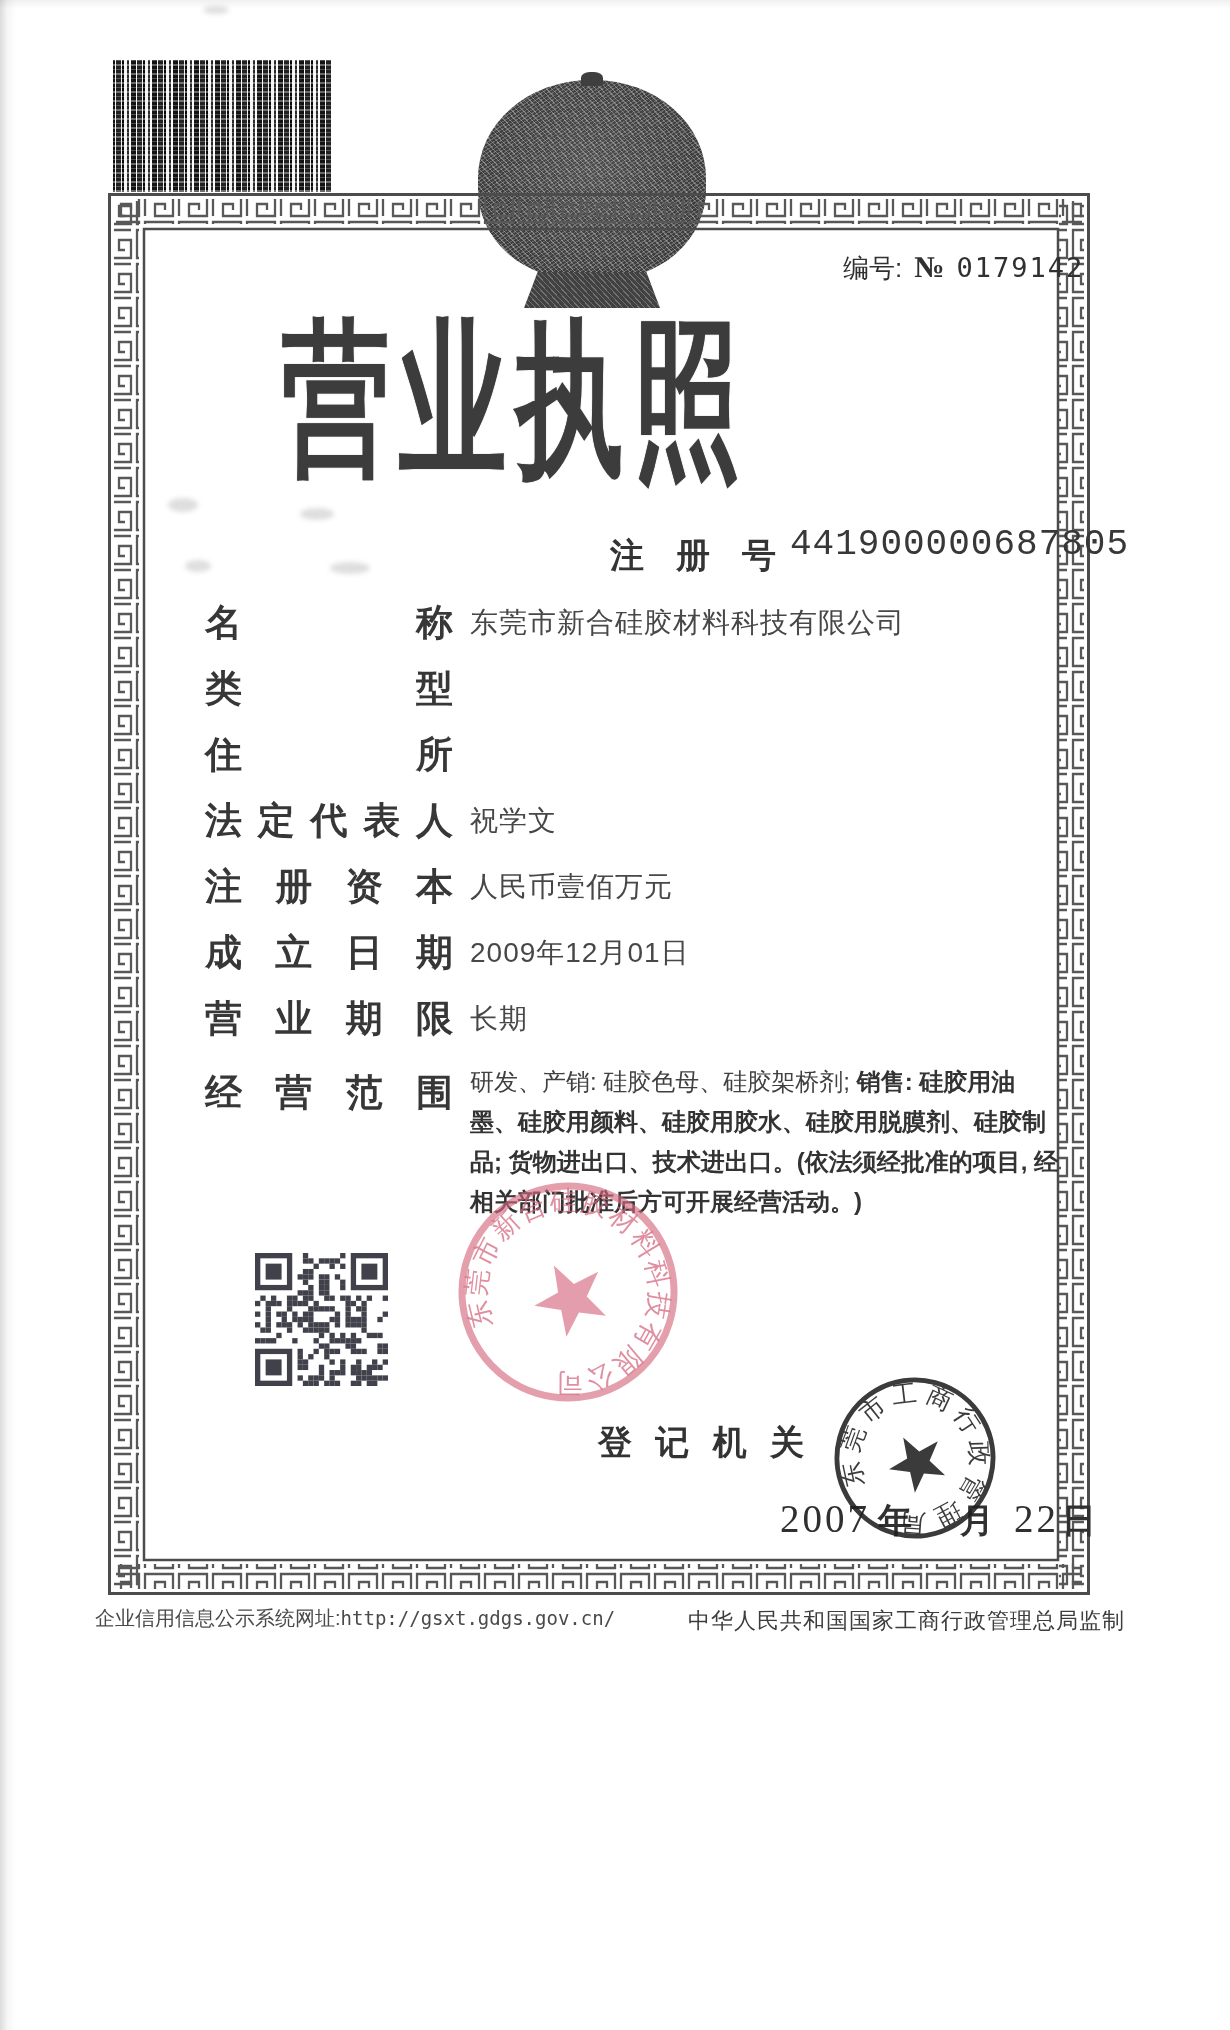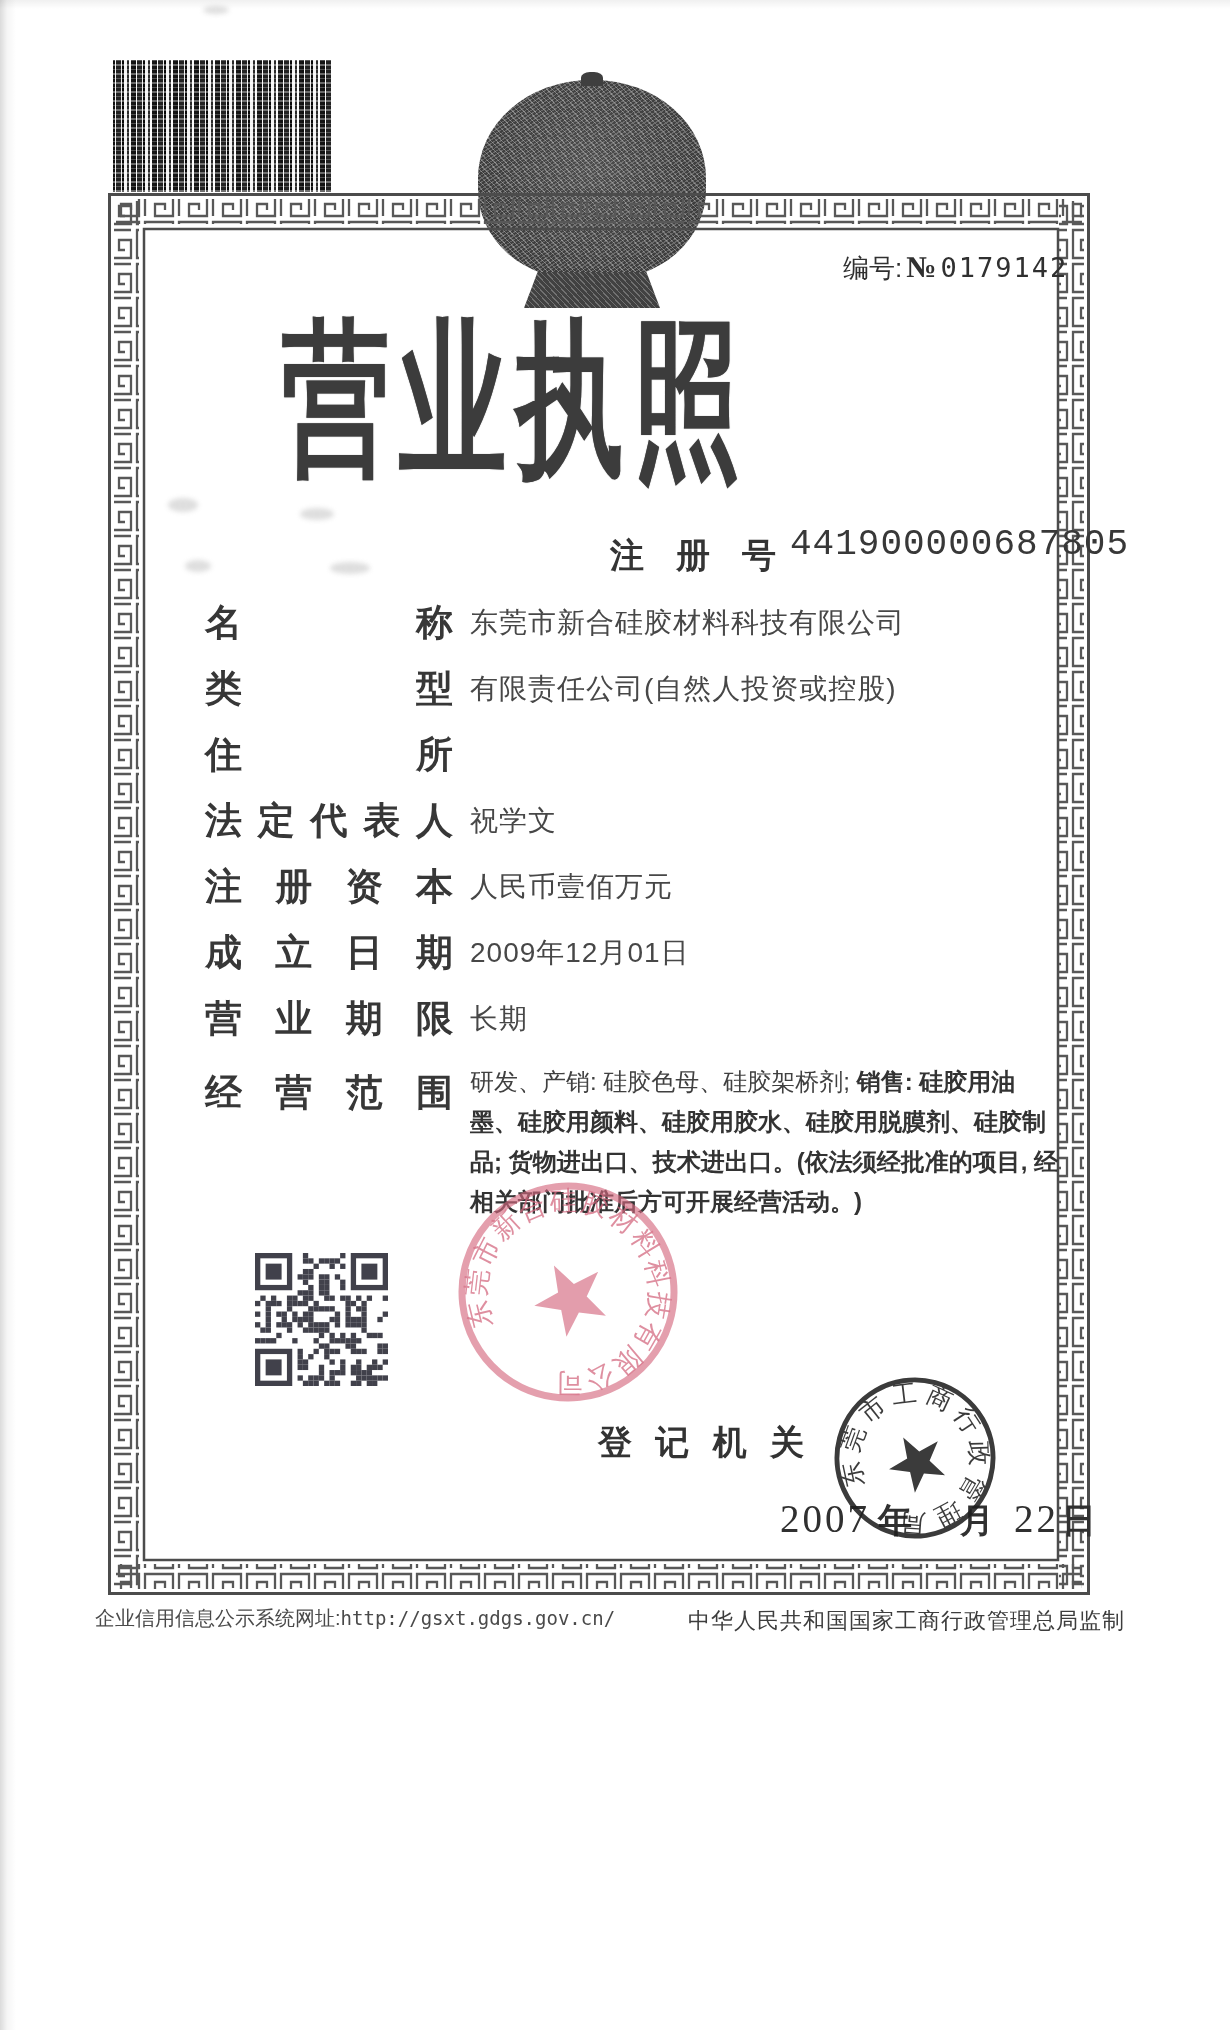--- a/index.html
+++ b/index.html
@@ -34,21 +34,21 @@
     position:absolute;left:46px;top:200px;width:136px;height:36px;
     clip-path:polygon(10% 0,90% 0,100% 100%,0 100%);
     background:
       repeating-linear-gradient(47deg, rgba(255,255,255,.25) 0 1px, rgba(0,0,0,0) 1px 4px),
       #414141;
   }
   .smudge{position:absolute;background:#8a8a8a;opacity:.28;filter:blur(2.5px);border-radius:50%;}
   
   .frame{position:absolute;left:108px;top:193px;}
   
-  .serial{position:absolute;left:843px;top:250px;display:flex;align-items:baseline;gap:4px;font-size:26px;color:#303030;}
+  .serial{position:absolute;left:843px;top:250px;display:flex;align-items:baseline;gap:12px;font-size:26px;color:#303030;}
   .serial .sym{font-family:"Liberation Serif","DejaVu Serif",serif;font-weight:700;font-size:30px;}
   .serial .digits{font-family:"DejaVu Sans Mono","Liberation Mono",monospace;font-size:27px;letter-spacing:2px;}
   
   .title{
     position:absolute;left:282px;top:288px;
     font-size:158px;font-weight:700;letter-spacing:14px;color:#3c3c3c;
     transform:scaleX(.68) scaleY(1.06);transform-origin:left top;white-space:nowrap;
     text-shadow:0 0 1px #5a5a5a;
   }
   
@@ -136,21 +136,20 @@
             <span>称</span>
           </div>
       <div class="row-value">东莞市新合硅胶材料科技有限公司</div>
     </div>
   
     <div class="row">
       <div class="row-label">
             <span>类</span>
             <span>型</span>
           </div>
-      <div class="row-value">有限责任公司(自然人投资或控股)</div>
     </div>
   
     <div class="row">
       <div class="row-label">
             <span>住</span>
             <span>所</span>
           </div>
     </div>
   
     <div class="row">

